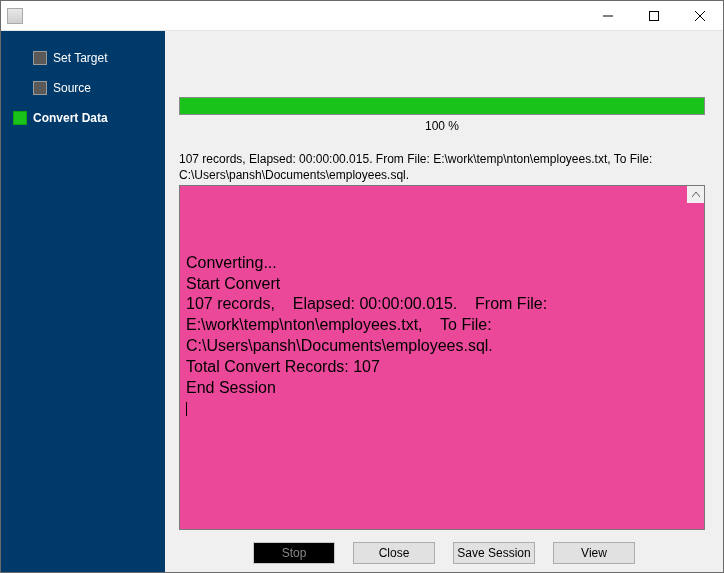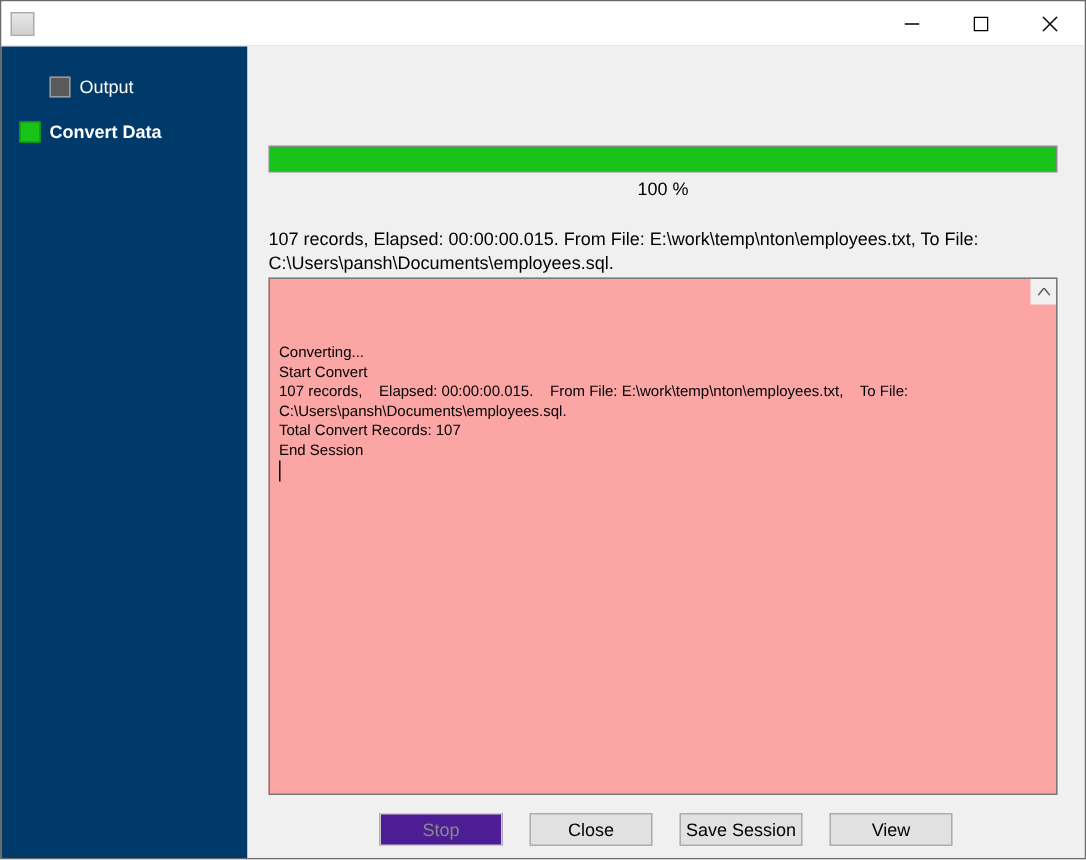--- a/index.html
+++ b/index.html
@@ -126,24 +126,24 @@
     font-size: 12px;
     line-height: 1.35;
   }
   .output-label {
     margin-top: 44px;
     font-size: 12px;
   }
   .output-box {
     flex: 1;
     border: 1px solid #7a7a7a;
-    background: #fca5a5;
+    background: #ec4899;
     padding: 4px 4px 4px 6px;
     overflow-y: auto;
-    font-size: 10px;
+    font-size: 16px;
     line-height: 1.3;
     white-space: pre-wrap;
     position: relative;
     margin-top: 2px;
   }
   .output-box .caret {
     border-left: 1px solid #000;
     height: 14px;
     display: inline-block;
     vertical-align: text-bottom;
@@ -172,21 +172,21 @@
     font-size: 12px;
     display: flex;
     align-items: center;
     justify-content: center;
     cursor: default;
     color: #000;
   }
   .btn.disabled {
     color: #888;
     border-color: #c9c9c9;
-    background: #4c1d95;
+    background: #000000;
   }
 </style>
 </head>
 <body>
 
 <div class="window">
 
   <div class="titlebar">
     <div class="titlebar-left">
       <div class="app-icon"></div>
@@ -209,21 +209,25 @@
             <line x1="10" y1="0" x2="0" y2="10" stroke="#000" stroke-width="1"></line>
           </svg>
       </div>
     </div>
   </div>
 
   <div class="body">
     <div class="sidebar" id="sidebar">
         <div class="tree-item level-1">
           <span class="sq"></span>
-          <span>Output</span>
+          <span>Set Target</span>
+        </div>
+        <div class="tree-item level-1">
+          <span class="sq"></span>
+          <span>Source</span>
         </div>
         <div class="tree-item level-0 active">
           <span class="sq"></span>
           <span>Convert Data</span>
         </div>
       </div>
 
     <div class="main">
       <div class="content">
 

